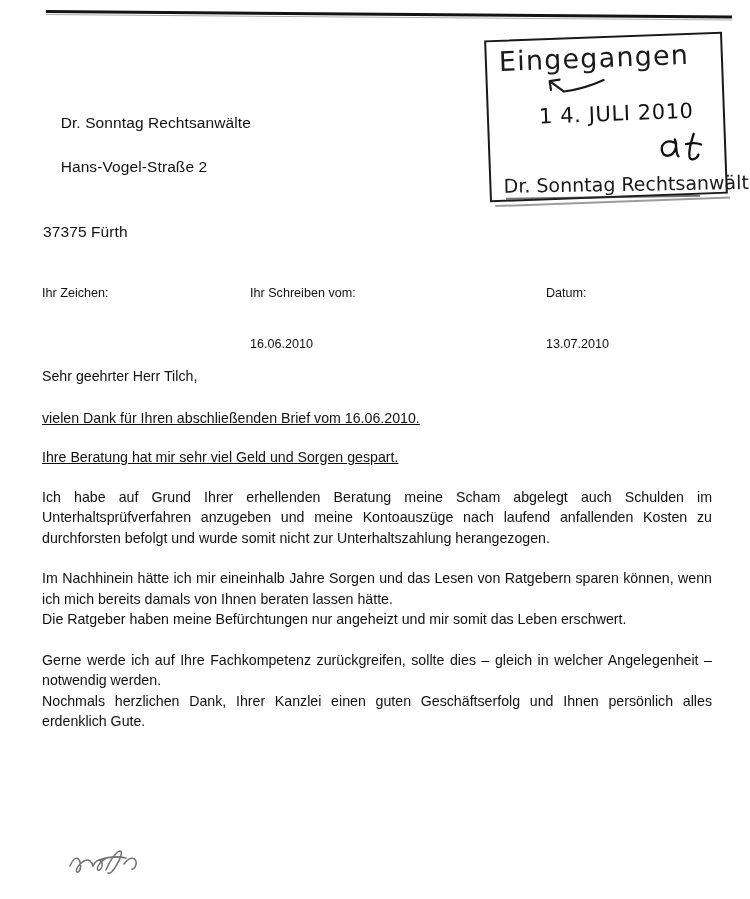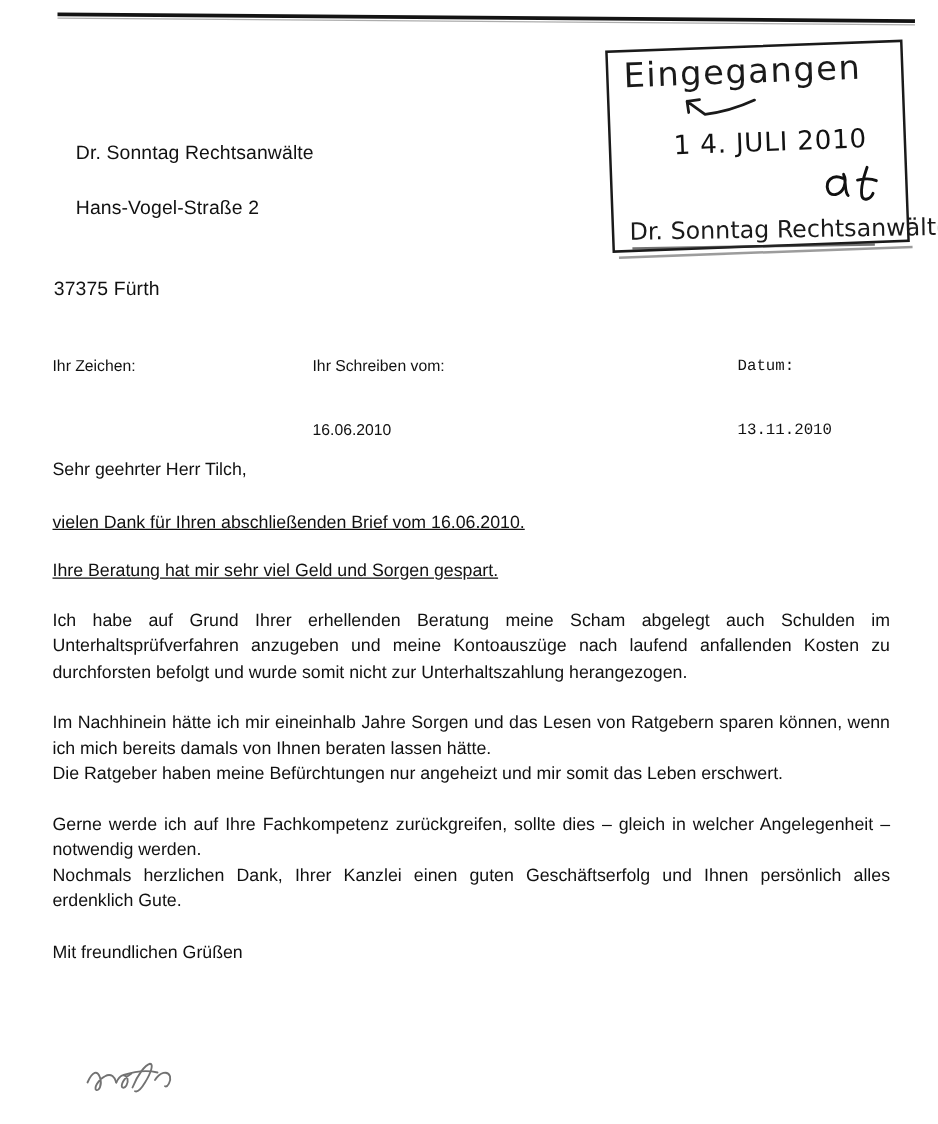--- a/index.html
+++ b/index.html
@@ -61,21 +61,21 @@
     font-size: 12.6px;
     line-height: 17px;
   }
   .ref-col {
     position: absolute;
     top: 0;
     white-space: pre;
   }
   .ref-col.c1 { left: 0; }
   .ref-col.c2 { left: 208px; }
-  .ref-col.c3 { left: 548px; font-family: Liberation Mono, monospace; }
+  .ref-col.c3 { left: 504px; }
   .ref-label { display: block; }
   .ref-value { display: block; }
 
   
   .body-area {
     position: absolute;
     left: 42px;
     top: 366px;
     width: 670px;
     font-size: 14.2px;
@@ -222,42 +222,41 @@
     <div class="ref-col c1">
       <span class="ref-label">Ihr Zeichen:</span>
       <span class="ref-value"></span>
     </div>
     <div class="ref-col c2">
       <span class="ref-label">Ihr Schreiben vom:</span>
       <span class="ref-value">16.06.2010</span>
     </div>
     <div class="ref-col c3">
       <span class="ref-label">Datum:</span>
-      <span class="ref-value">13.11.2010</span>
+      <span class="ref-value">13.07.2010</span>
     </div>
   </div>
 
   <div class="body-area">
 
     <p class="para single salut">Sehr geehrter Herr Tilch,</p>
 
     <p class="para single tight">vielen Dank für Ihren abschließenden Brief vom 16.06.2010.</p>
 
     <p class="para single tight">Ihre Beratung hat mir sehr viel Geld und Sorgen gespart.</p>
 
     <p class="para">Ich habe auf Grund Ihrer erhellenden Beratung meine Scham abgelegt auch Schulden im Unterhaltsprüfverfahren anzugeben und meine Kontoauszüge nach laufend anfallenden Kosten zu durchforsten befolgt und wurde somit nicht zur Unterhaltszahlung herangezogen.</p>
 
     <p class="para" style="margin-bottom:0">Im Nachhinein hätte ich mir eineinhalb Jahre Sorgen und das Lesen von Ratgebern sparen können, wenn ich mich bereits damals von Ihnen beraten lassen hätte.</p>
     <p class="para">Die Ratgeber haben meine Befürchtungen nur angeheizt und mir somit das Leben erschwert.</p>
 
     <p class="para" style="margin-bottom:0">Gerne werde ich auf Ihre Fachkompetenz zurückgreifen, sollte dies – gleich in welcher Angelegenheit – notwendig werden.</p>
 
     <p class="para">Nochmals herzlichen Dank, Ihrer Kanzlei einen guten Geschäftserfolg und Ihnen persönlich alles erdenklich Gute.</p>
 
-    <p class="para single closing">Mit freundlichen Grüßen</p>
   </div>
 
   <svg class="sig-scrawl" viewBox="0 0 96 34">
     <g stroke="#5a5a5a" stroke-width="1.5" fill="none" stroke-linecap="round" opacity="0.85">
       <path d="M4 20 C8 11 12 10 14 16 C16 22 13 27 11 26 C9 25 12 18 18 15 C23 12 26 16 27 20"></path>
       <path d="M27 20 C30 14 34 12 36 17 C37 21 34 25 32 24 C30 23 33 16 39 13"></path>
       <path d="M40 24 C44 14 50 6 54 5 C57 5 55 12 50 20 C47 25 44 28 42 27"></path>
       <path d="M33 14 C42 11 52 10 60 12"></path>
       <path d="M58 18 C62 12 68 10 70 15 C71 19 68 24 66 23"></path>
     </g>

